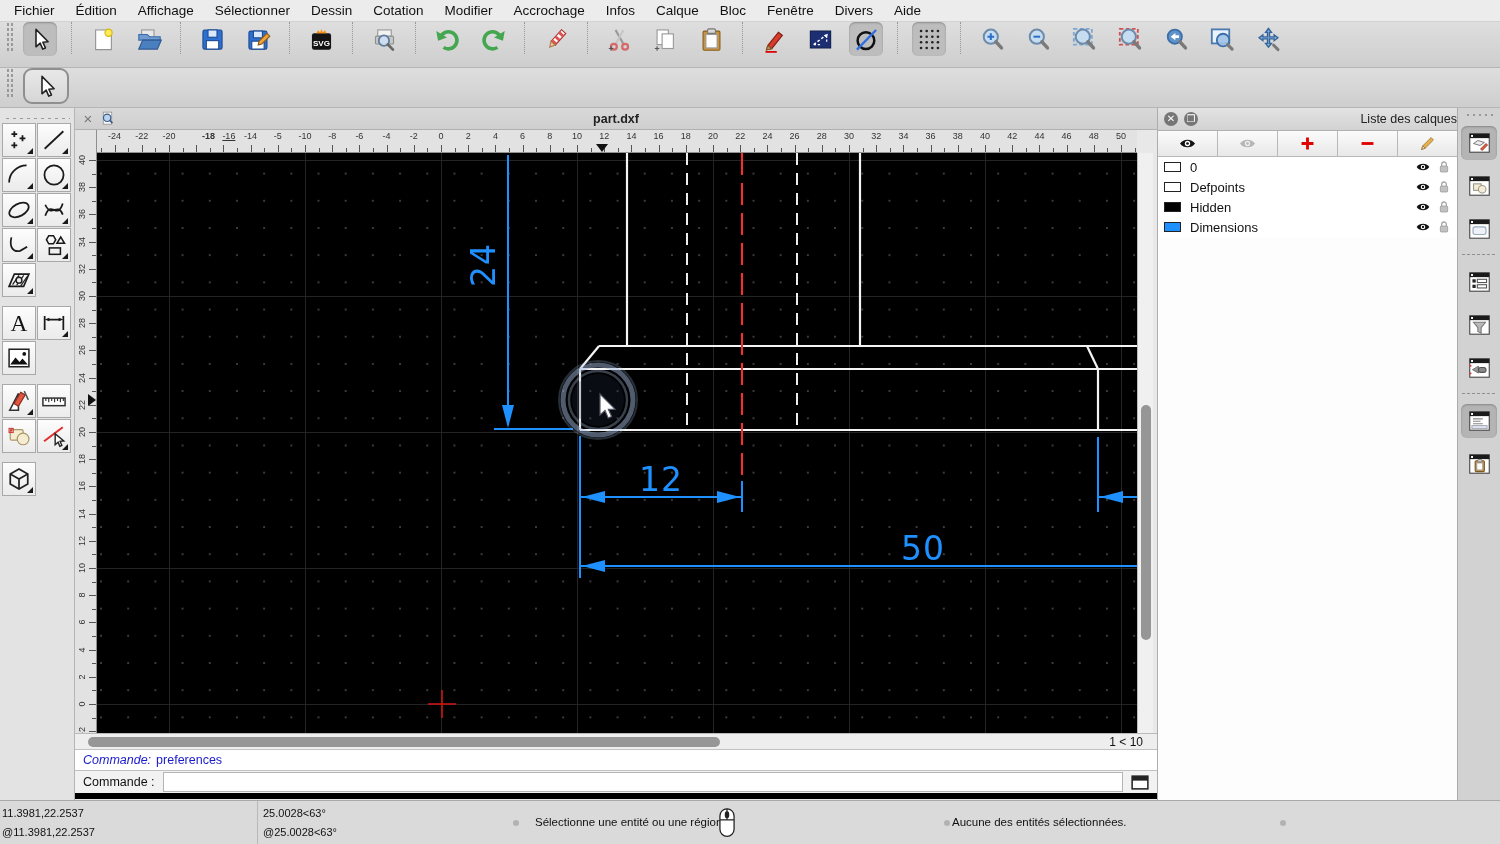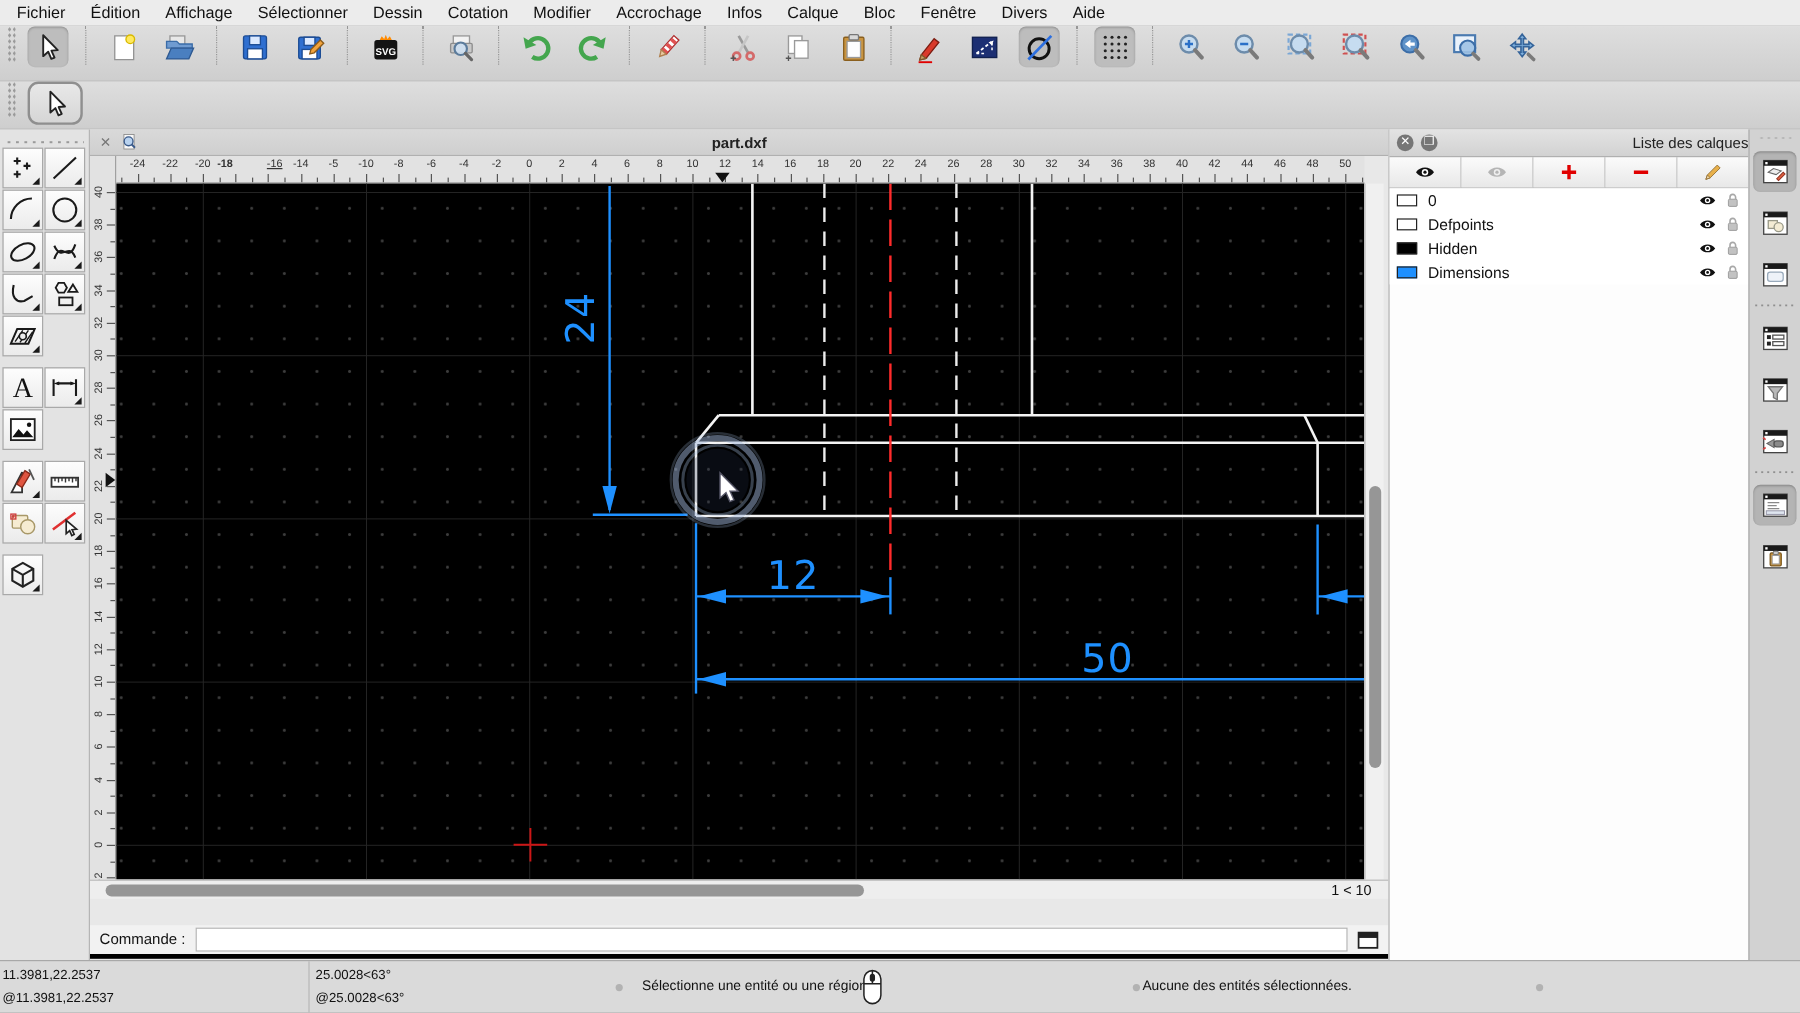--- a/index.html
+++ b/index.html
@@ -66,21 +66,21 @@
   .vthumb{position:absolute;left:3px;width:10px;border-radius:5px;background:#969696;}
   .hscroll-row{position:absolute;left:0;top:625px;width:1082px;height:16px;background:#eeeeee;
            border-top:1px solid #bbb;}
   .hthumb{position:absolute;top:3px;height:10px;border-radius:5px;background:#969696;}
   .zoom-ind{position:absolute;right:14px;top:1px;font-size:12px;color:#111;}
   .cmd-history{position:absolute;left:0;top:641px;width:1082px;height:22px;background:#fff;
            border-top:1px solid #c2c2c2;border-bottom:1px solid #c2c2c2;
            font-size:12.5px;color:#1a1acd;display:flex;align-items:center;padding-left:8px;}
   .cmd-history .lbl{font-style:italic;margin-right:5px;}
   .cmd-row{position:absolute;left:0;top:663px;width:1082px;height:28px;background:#f2f2f2;
-           display:flex;align-items:center;font-size:12.5px;color:#111;border-bottom:4px solid #000000;}
+           display:flex;align-items:center;font-size:12.5px;color:#111;border-bottom:6px solid #000000;}
   .cmd-row .lbl{margin:0 8px;white-space:nowrap;}
   .cmd-field{flex:1;height:20px;border:1px solid #b5b5b5;background:#fff;margin-right:8px;
            font-family:"Liberation Sans",sans-serif;font-size:12px;padding:0 4px;}
   .cmd-kbd{width:18px;height:15px;margin-right:8px;flex:0 0 auto;}
   
   .layers{position:absolute;left:1157px;top:108px;width:300px;height:692px;background:#fdfdfd;
           border-left:1px solid #adadad;}
   .layers-head{height:23px;background:linear-gradient(#e3e3e3,#d2d2d2);border-bottom:1px solid #b0b0b0;
           display:flex;align-items:center;font-size:12.5px;color:#222;position:relative;}
   .circ-btn{width:14px;height:14px;border-radius:50%;background:#767676;color:#fff;font-size:10px;
@@ -541,21 +541,21 @@
         <div class="tick" style="left: 17.6px; bottom: 0px; width: 1px; height: 7px;"></div>
         <div class="rl" style="left: 5.6px; top: 1px; width: 24px; text-align: center;">-24</div>
         <div class="tick" style="left: 31.2px; bottom: 0px; width: 1px; height: 4px;"></div>
         <div class="tick" style="left: 44.8px; bottom: 0px; width: 1px; height: 7px;"></div>
         <div class="rl" style="left: 32.8px; top: 1px; width: 24px; text-align: center;">-22</div>
         <div class="tick" style="left: 58.4px; bottom: 0px; width: 1px; height: 4px;"></div>
         <div class="tick" style="left: 72px; bottom: 0px; width: 1px; height: 7px;"></div>
         <div class="rl" style="left: 60px; top: 1px; width: 24px; text-align: center;">-20</div>
         <div class="tick" style="left: 85.6px; bottom: 0px; width: 1px; height: 4px;"></div>
         <div class="tick" style="left: 99.2px; bottom: 0px; width: 1px; height: 7px;"></div>
-        <div class="rl" style="left: 73px; top: 1px; width: 24px; text-align: right; font-weight: bold;">-18</div>
+        <div class="rl" style="left: 105px; top: 1px; width: 24px; text-align: left; font-weight: bold;">-18</div>
         <div class="tick" style="left: 112.8px; bottom: 0px; width: 1px; height: 4px;"></div>
         <div class="tick" style="left: 126.4px; bottom: 0px; width: 1px; height: 7px;"></div>
         <div class="rl" style="left: 114.4px; top: 1px; width: 24px; text-align: right; text-decoration: underline;">-16</div>
         <div class="tick" style="left: 140px; bottom: 0px; width: 1px; height: 4px;"></div>
         <div class="tick" style="left: 153.6px; bottom: 0px; width: 1px; height: 7px;"></div>
         <div class="rl" style="left: 141.6px; top: 1px; width: 24px; text-align: center;">-14</div>
         <div class="tick" style="left: 167.2px; bottom: 0px; width: 1px; height: 4px;"></div>
         <div class="tick" style="left: 180.8px; bottom: 0px; width: 1px; height: 7px;"></div>
         <div class="rl" style="left: 168.8px; top: 1px; width: 24px; text-align: center;">-5</div>
         <div class="tick" style="left: 194.4px; bottom: 0px; width: 1px; height: 4px;"></div>
@@ -693,20 +693,24 @@
           <path d="M0 0 L0 21 L5 16.6 L8.2 24 L11.6 22.5 L8.4 15.4 L15 15.2 Z" transform="translate(503 241)" fill="#fff" stroke="#556" stroke-width="1.2"></path>
         </svg>
       </div>
     <div class="vscroll">
       <div class="vthumb" style="top:252px;height:235px;"></div>
     </div>
     <div class="hscroll-row">
       <div class="hthumb" style="left:13px;width:632px;"></div>
       <div class="zoom-ind">1 &lt; 10</div>
     </div>
+    <div class="cmd-history">
+      <span class="lbl">Commande:</span>
+      <span>preferences</span>
+    </div>
     <div class="cmd-row">
       <span class="lbl">Commande :</span>
       <input class="cmd-field" value="" style="">
       <svg class="cmd-kbd" viewBox="0 0 24 20">
         <rect x="1.5" y="1.5" width="21" height="17" fill="#fff" stroke="#222" stroke-width="2"></rect>
         <rect x="1.5" y="1.5" width="21" height="6" fill="#222"></rect>
       </svg>
     </div>
   </div>
 

